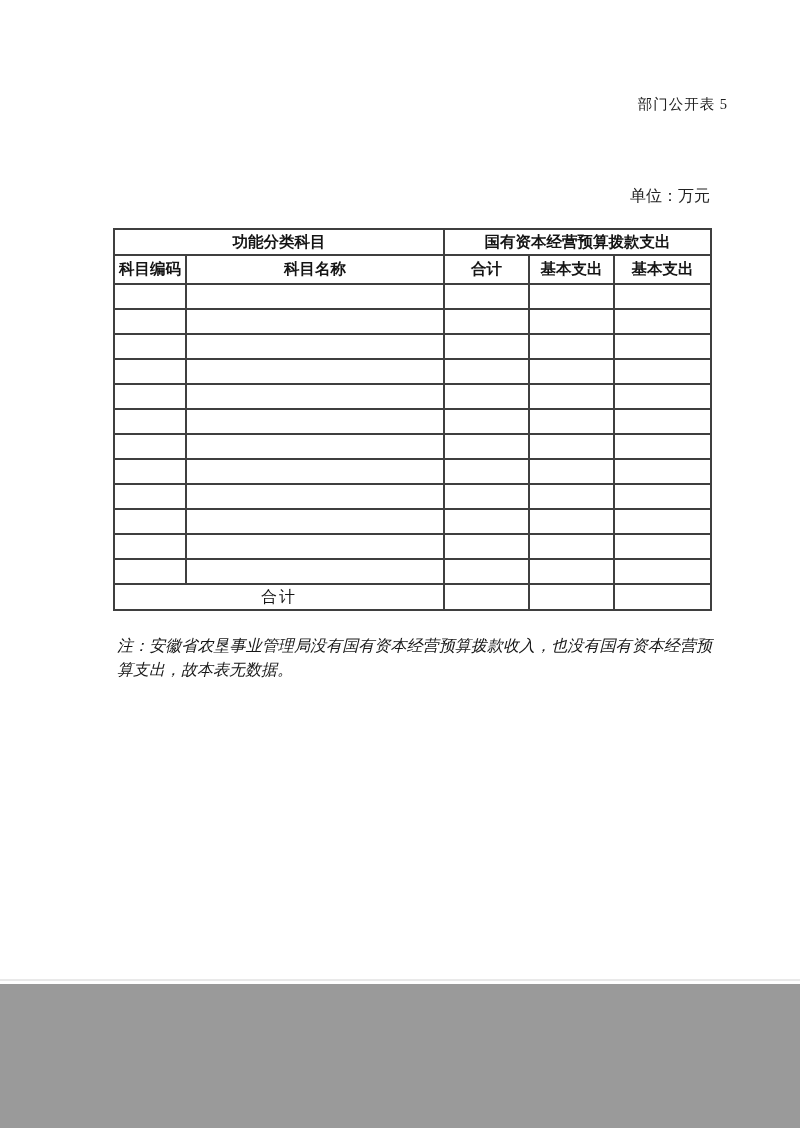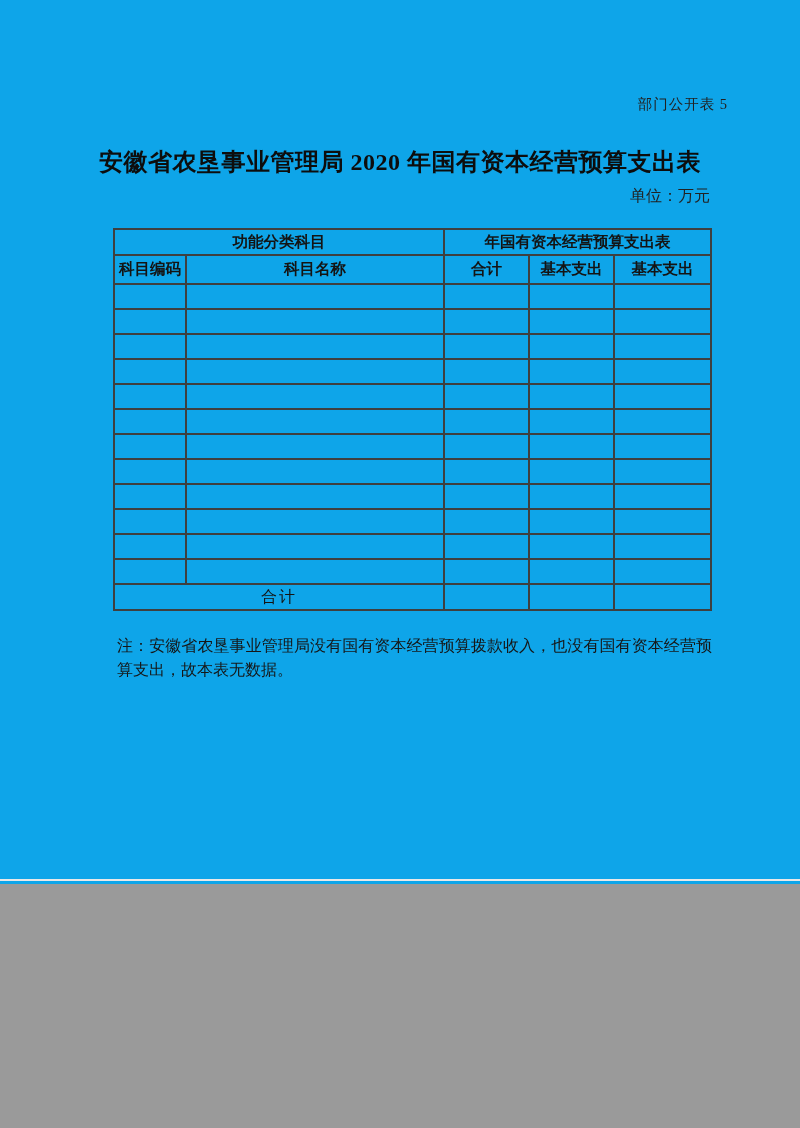--- a/index.html
+++ b/index.html
@@ -3,23 +3,23 @@
 <meta charset="utf-8">
 <style>
   html, body {
     margin: 0;
     padding: 0;
     background: #9a9a9a;
   }
   .page {
     position: relative;
     width: 800px;
-    height: 884px;
+    height: 984px;
     margin: 0 auto;
-    background: #0ea5e9;
+    background: #ffffff;
     overflow: hidden;
     font-family: "Liberation Serif", "DejaVu Serif", serif;
     color: #1c1c1c;
   }
   .corner-label {
     position: absolute;
     top: 95px;
     right: 72px;
     font-size: 14.5px;
     letter-spacing: 1px;
@@ -71,20 +71,21 @@
   tr.total-row td.total-label { font-size: 16px; letter-spacing: 2px; }
   .note {
     position: absolute;
     left: 117px;
     top: 634px;
     width: 595px;
     font-size: 16px;
     line-height: 24px;
     text-align: justify;
     color: #161616;
+    font-style: italic;
   }
   .page-number {
     position: absolute;
     top: 1027px;
     left: 0;
     width: 100%;
     text-align: center;
     font-size: 14px;
     color: #222;
   }
@@ -97,36 +98,35 @@
     background: #e9e9e9;
   }
 </style>
 </head>
 <body>
 
 <div class="page">
 
   <div class="corner-label">部门公开表 5</div>
 
-  <div class="doc-title">安徽省农垦事业管理局 2020 年国有资本经营预算支出表</div>
 
   <div class="unit-label">单位：万元</div>
 
   <table class="budget">
     <colgroup>
       <col style="width:72px">
       <col style="width:258px">
       <col style="width:85px">
       <col style="width:85px">
       <col style="width:97px">
     </colgroup>
     <tbody>
       <tr class="group-row">
         <th colspan="2">功能分类科目</th>
-        <th colspan="3">年国有资本经营预算支出表</th>
+        <th colspan="3">国有资本经营预算拨款支出</th>
       </tr>
       <tr class="cols-row">
         <th>科目编码</th>
         <th>科目名称</th>
         <th>合计</th>
         <th>基本支出</th>
         <th>基本支出</th>
       </tr>
       <tr class="body-row">
           <td></td>

